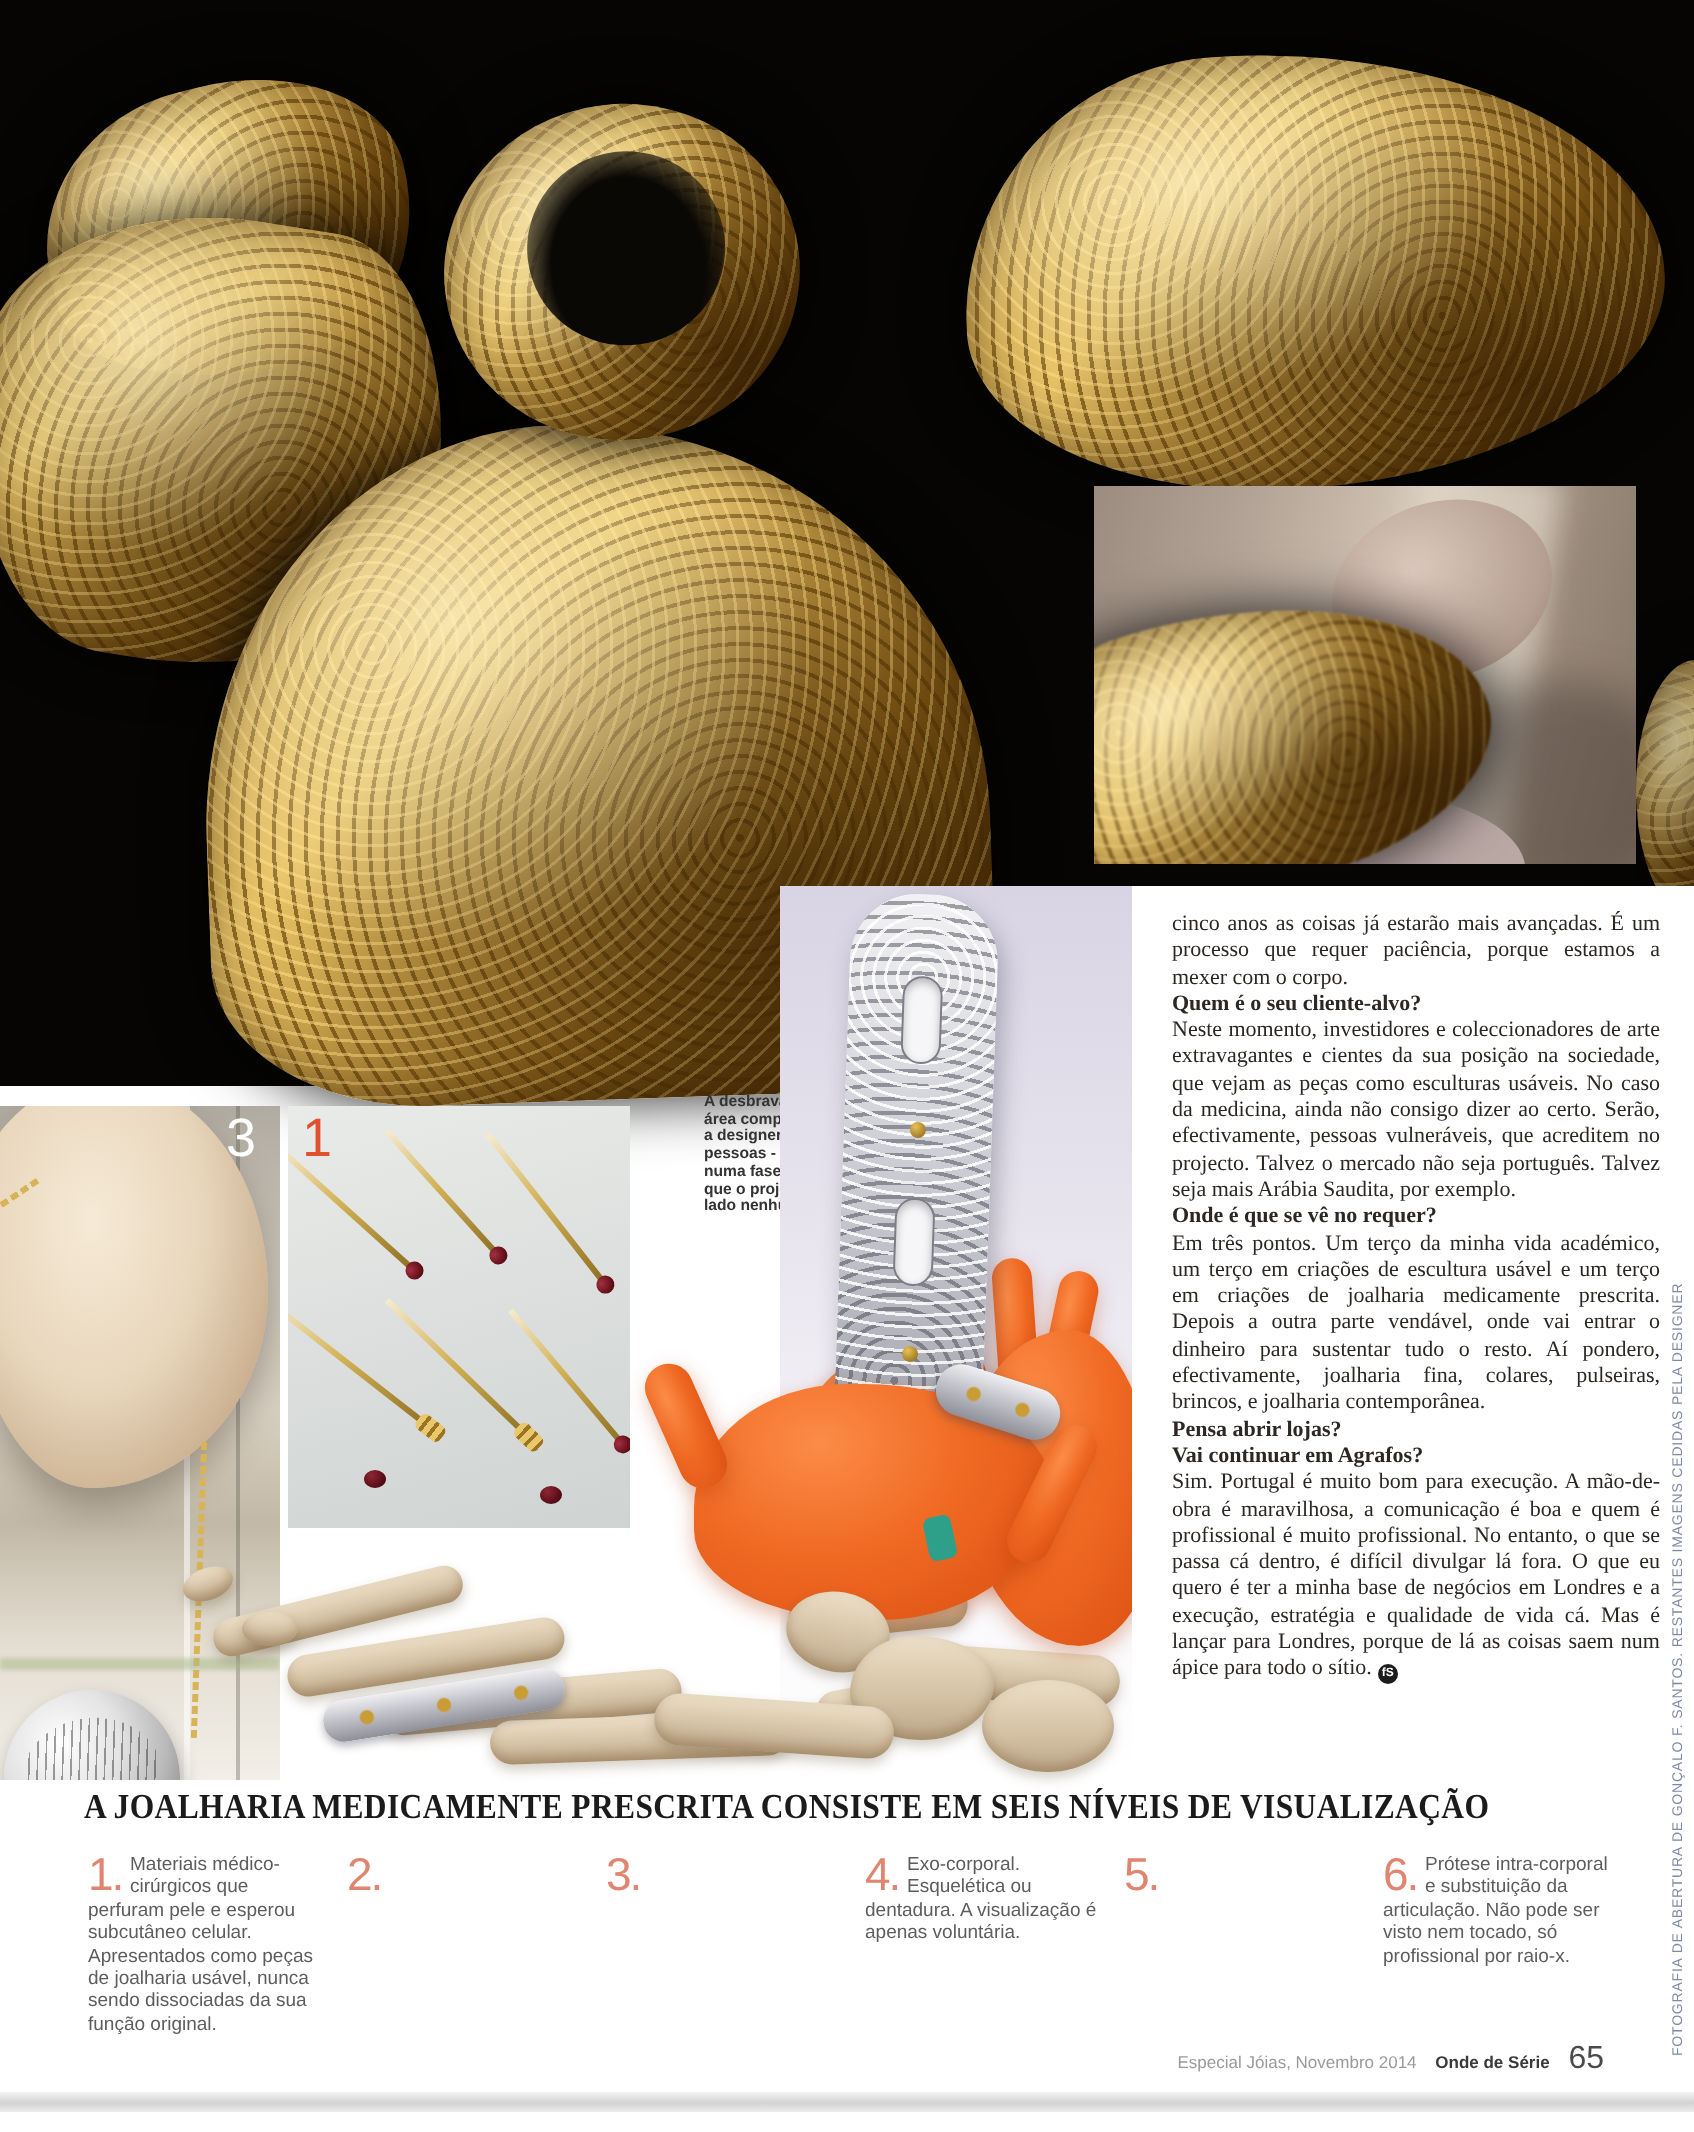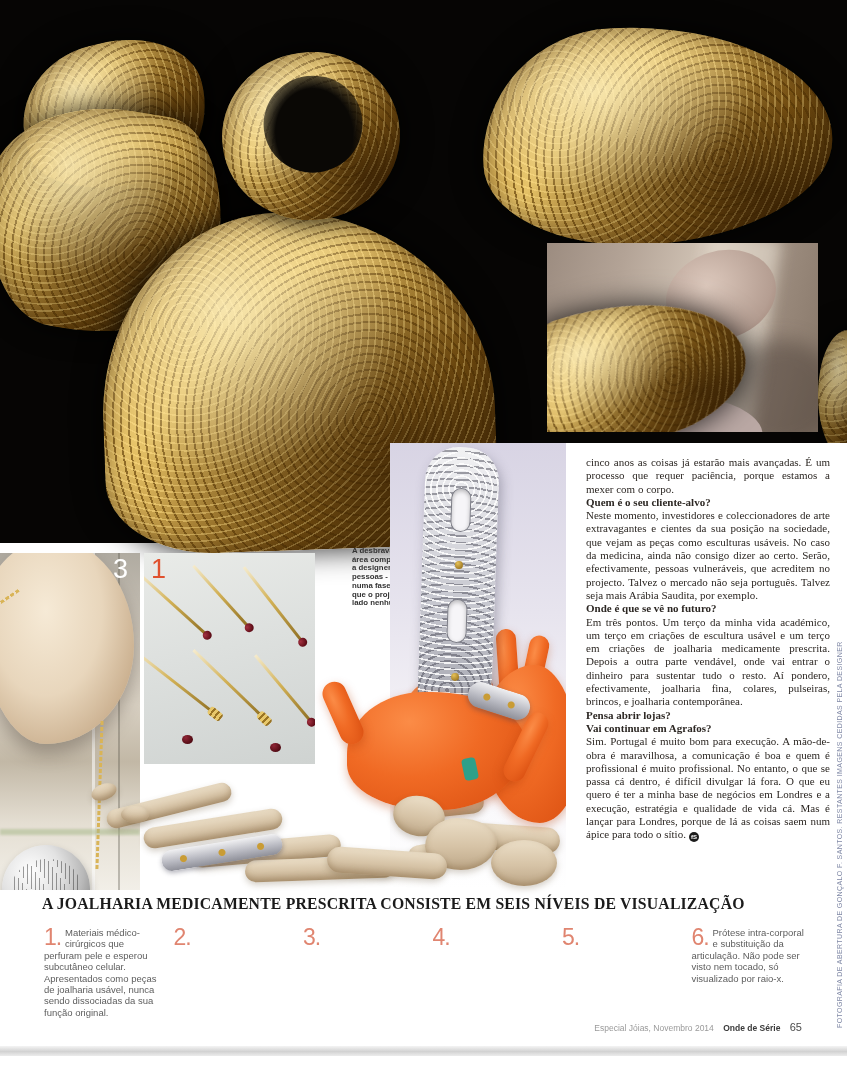--- a/index.html
+++ b/index.html
@@ -141,21 +141,21 @@
   
   .headline { position:absolute; left:42px; top:893px; width:790px; color:#1b1b1b;
     font-family:"Liberation Serif", serif; font-weight:bold; font-size:17.5px; letter-spacing:.2px;
     transform:scaleX(.9); transform-origin:left center; white-space:nowrap; }
   .items { position:absolute; left:44px; top:927px; width:766px; display:grid;
     grid-template-columns:repeat(6,1fr); column-gap:11px; }
   .item { color:#5d5d5d; font-size:9.5px; line-height:11.4px; }
   .item .inum { float:left; width:21px; font-size:23px; line-height:21px; font-weight:400; color:#e08570; letter-spacing:-1px; }
   .footer { position:absolute; left:440px; top:1021px; width:362px; text-align:right; color:#9a9a9a; font-size:8.5px; }
   .footer .brand { color:#3a3a3a; font-weight:bold; margin-left:7px; }
-  .footer .pageno { color:#4a4a4a; font-size:11px; margin-left:7px; }
+  .footer .pageno { color:#4a4a4a; font-size:16px; margin-left:7px; }
   .credit { position:absolute; right:4px; top:618px; height:410px; color:#8089a6; font-size:7px; letter-spacing:.4px;
     writing-mode:vertical-rl; transform:rotate(180deg); white-space:nowrap; }
   .page-edge { position:absolute; left:0; top:1046px; width:847px; height:10px;
     background:linear-gradient(180deg,#f4f4f4 0%,#d2d2d2 55%,#ececec 100%); }
 </style>
 </head>
 <body>
 
 <div class="page">
 
@@ -262,36 +262,36 @@
     <div class="bone t2"></div>
     <div class="miniplate1"></div>
     <div class="miniplate2"></div>
     <div class="teal"></div>
   </div>
 
   <div class="column">
     <p class="body">cinco anos as coisas já estarão mais avançadas. É um processo que requer paciência, porque estamos a mexer com o corpo.</p>
     <p class="q">Quem é o seu cliente-alvo?</p>
     <p class="body">Neste momento, investidores e coleccionadores de arte extravagantes e cientes da sua posição na sociedade, que vejam as peças como esculturas usáveis. No caso da medicina, ainda não consigo dizer ao certo. Serão, efectivamente, pessoas vulneráveis, que acreditem no projecto. Talvez o mercado não seja português. Talvez seja mais Arábia Saudita, por exemplo.</p>
-    <p class="q">Onde é que se vê no futuro?</p>
+    <p class="q">Onde é que se vê no requer?</p>
     <p class="body">Em três pontos. Um terço da minha vida académico, um terço em criações de escultura usável e um terço em criações de joalharia medicamente prescrita. Depois a outra parte vendável, onde vai entrar o dinheiro para sustentar tudo o resto. Aí pondero, efectivamente, joalharia fina, colares, pulseiras, brincos, e joalharia contemporânea.</p>
     <p class="q">Pensa abrir lojas?</p>
     <p class="q">Vai continuar em Agrafos?</p>
     <p class="body"><span>Sim. Portugal é muito bom para execução. A mão-de-obra é maravilhosa, a comunicação é boa e quem é profissional é muito profissional. No entanto, o que se passa cá dentro, é difícil divulgar lá fora. O que eu quero é ter a minha base de negócios em Londres e a execução, estratégia e qualidade de vida cá. Mas é lançar para Londres, porque de lá as coisas saem num ápice para todo o sítio.</span><span class="endmark">fS</span></p>
   </div>
 
   <div class="headline">A JOALHARIA MEDICAMENTE PRESCRITA CONSISTE EM SEIS NÍVEIS DE VISUALIZAÇÃO</div>
 
   <div class="items">
     <div class="item"><span class="inum">1.</span><span class="itext">Materiais médico-cirúrgicos que perfuram pele e esperou subcutâneo celular. Apresentados como peças de joalharia usável, nunca sendo dissociadas da sua função original.</span></div>
     <div class="item"><span class="inum">2.</span></div>
     <div class="item"><span class="inum">3.</span></div>
-    <div class="item"><span class="inum">4.</span></div>
+    <div class="item"><span class="inum">4.</span><span class="itext">Exo-corporal. Esquelética ou dentadura. A visualização é apenas voluntária.</span></div>
     <div class="item"><span class="inum">5.</span></div>
-    <div class="item"><span class="inum">6.</span><span class="itext">Prótese intra-corporal e substituição da articulação. Não pode ser visto nem tocado, só visualizado por raio-x.</span></div>
+    <div class="item"><span class="inum">6.</span><span class="itext">Prótese intra-corporal e substituição da articulação. Não pode ser visto nem tocado, só profissional por raio-x.</span></div>
   </div>
 
   <div class="footer">
     <span class="issue">Especial Jóias, Novembro 2014</span>
     <span class="brand">Onde de Série</span>
     <span class="pageno">65</span>
   </div>
 
   <div class="credit">FOTOGRAFIA DE ABERTURA DE GONÇALO F. SANTOS. RESTANTES IMAGENS CEDIDAS PELA DESIGNER</div>
 

